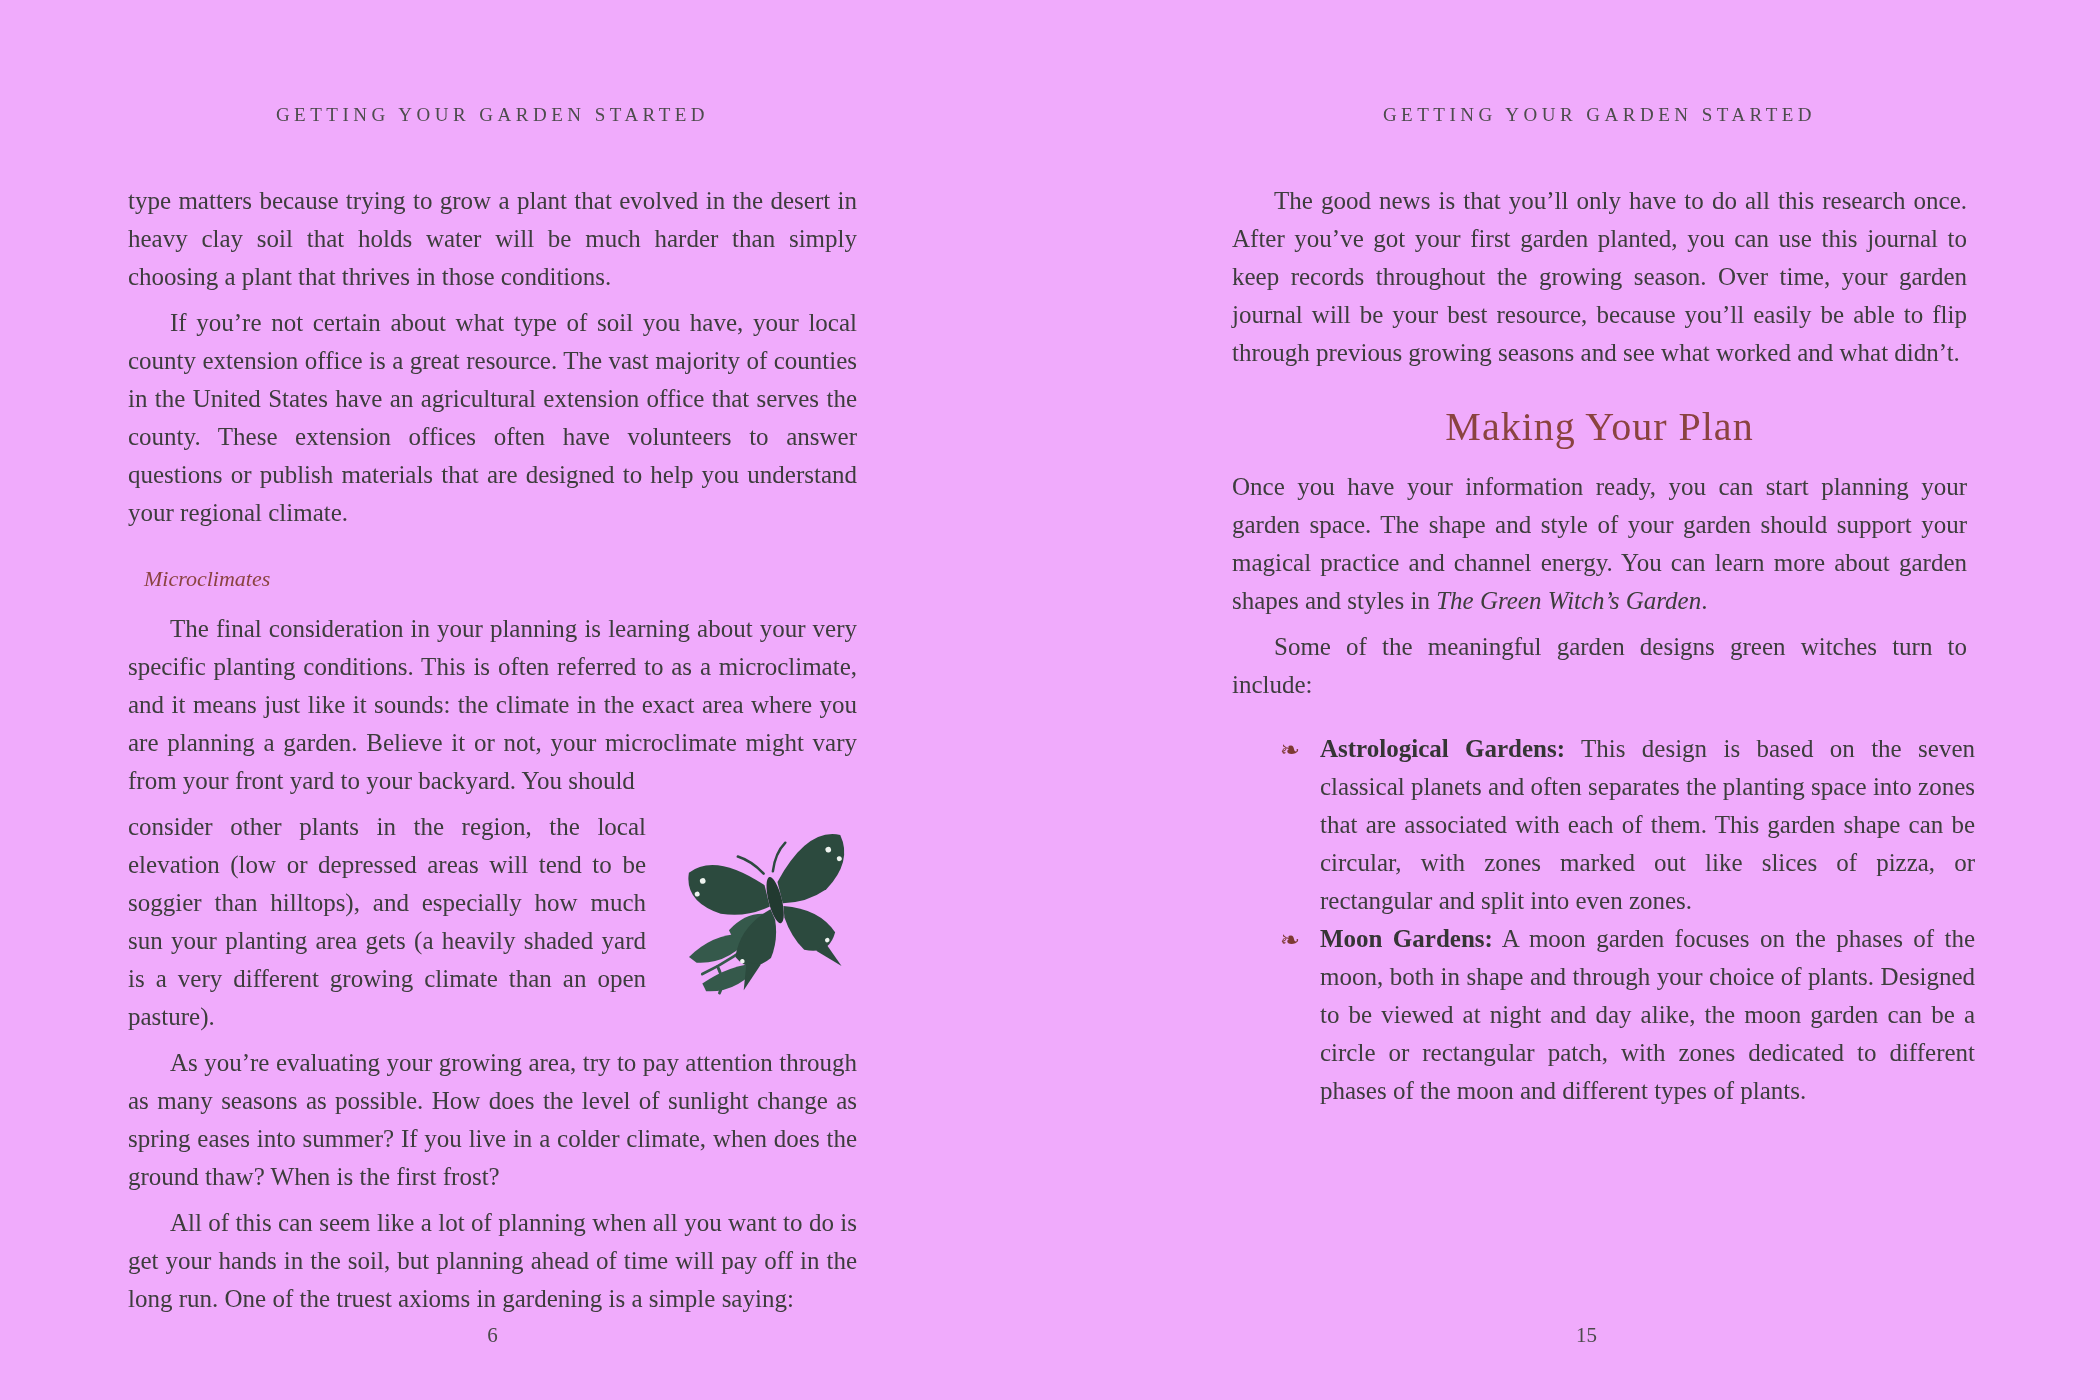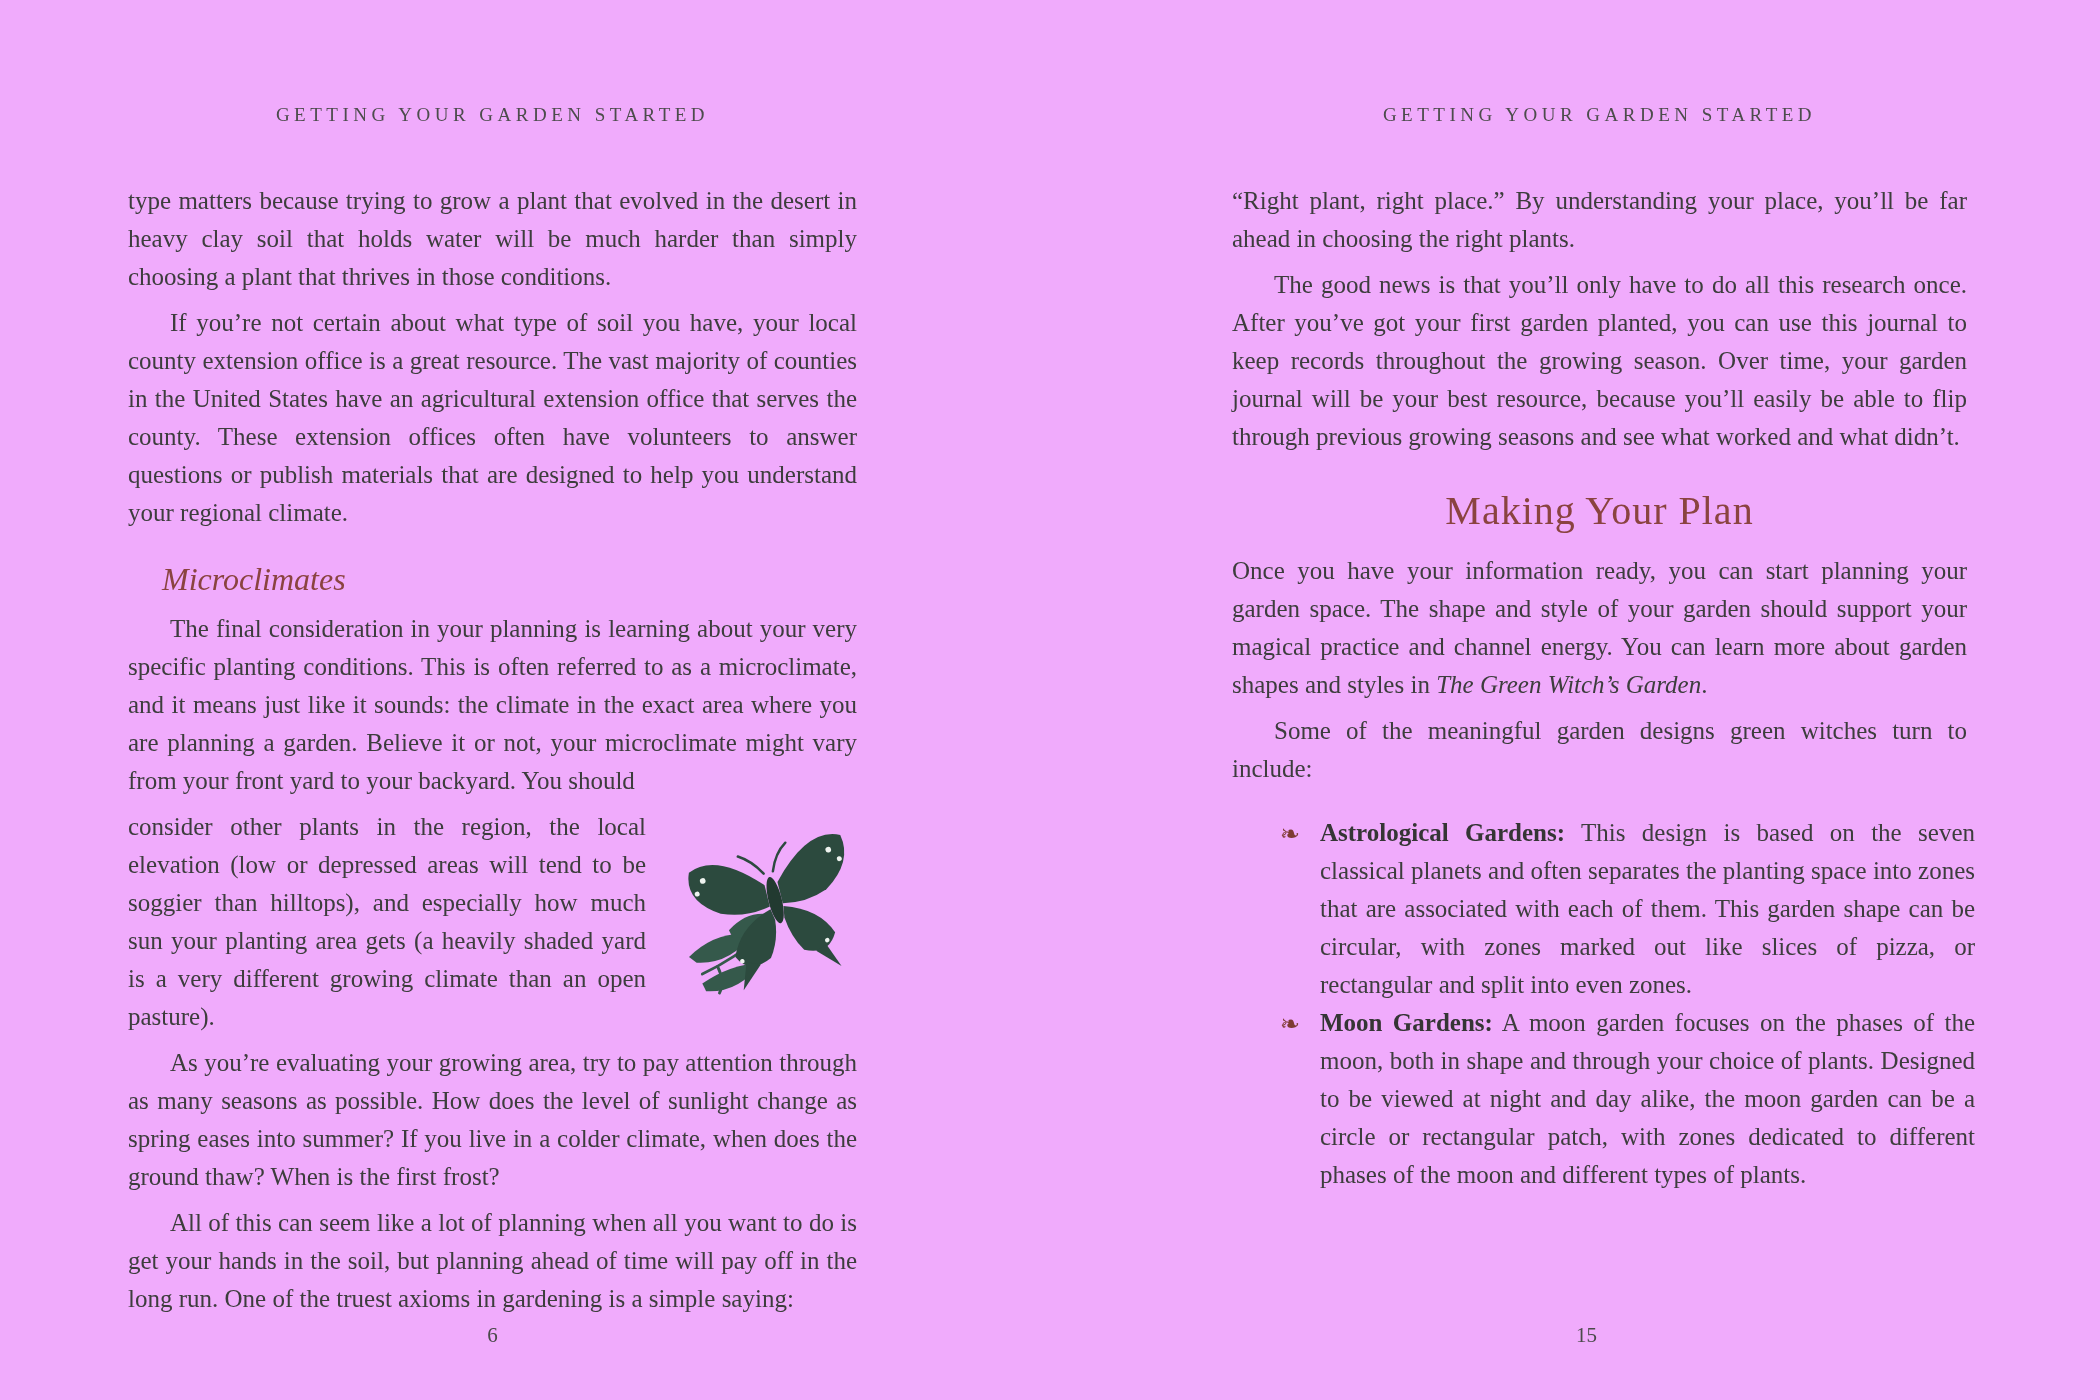--- a/index.html
+++ b/index.html
@@ -43,22 +43,22 @@
   .body-text p {
     margin: 8px;
     text-indent: 42px;
   }
   .body-text p.noindent { text-indent: 0; }
 
   .subhead {
     font-style: italic;
     font-weight: 400;
     color: #8a4340;
-    font-size: 32px;
-    margin: 28px 0 12px 42px;
+    font-size: 22px;
+    margin: 28px 0 12px 24px;
     text-align: left;
   }
 
   .chapter-head {
     font-weight: 400;
     color: #8a4340;
     font-size: 40px;
     letter-spacing: 1px;
     text-align: center;
     margin: 36px 0 22px 0;
@@ -161,21 +161,20 @@
       <p>All of this can seem like a lot of planning when all you want to do is get your hands in the soil, but planning ahead of time will pay off in the long run. One of the truest axioms in gardening is a simple saying:</p>
     </div>
 
     <div class="folio folio-left">6</div>
   </section>
 
   <section class="page page-right">
     <header class="running-head">GETTING YOUR GARDEN STARTED</header>
 
     <div class="body-text">
-      <p class="noindent">“Right plant, right place.” By understanding your place, you’ll be far ahead in choosing the right plants.</p>
       <p>The good news is that you’ll only have to do all this research once. After you’ve got your first garden planted, you can use this journal to keep records throughout the growing season. Over time, your garden journal will be your best resource, because you’ll easily be able to flip through previous growing seasons and see what worked and what didn’t.</p>
 
       <h1 class="chapter-head">Making Your Plan</h1>
 
       <p class="noindent"><span>Once you have your information ready, you can start planning your garden space. The shape and style of your garden should support your magical practice and channel energy. You can learn more about garden shapes and styles in </span><em>The Green Witch’s Garden</em><span>.</span></p>
 
       <p>Some of the meaningful garden designs green witches turn to include:</p>
 
       <ul class="garden-list">
         <li>

